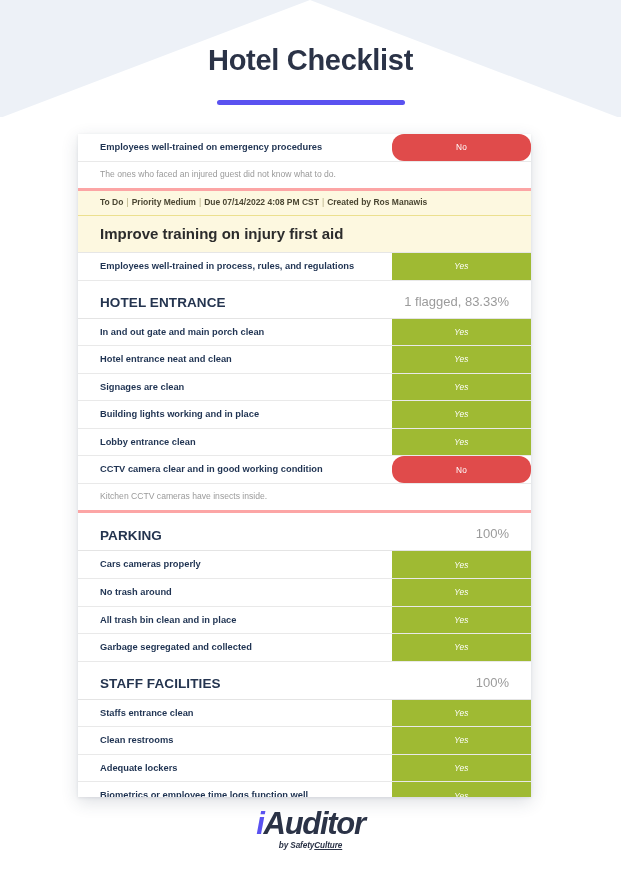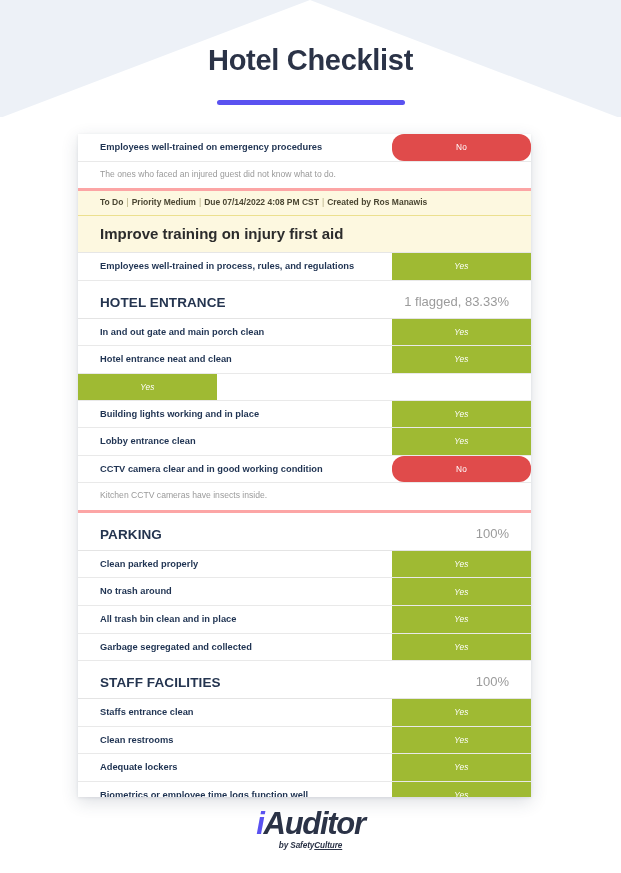--- a/index.html
+++ b/index.html
@@ -260,41 +260,42 @@
         </div>
         <div class="q-row">
           <div class="q-label">In and out gate and main porch clean</div>
           <div class="q-answer yes">Yes</div>
         </div>
         <div class="q-row">
           <div class="q-label">Hotel entrance neat and clean</div>
           <div class="q-answer yes">Yes</div>
         </div>
         <div class="q-row">
+          <div class="q-label">Signages are clean</div>
           <div class="q-answer yes">Yes</div>
         </div>
         <div class="q-row">
           <div class="q-label">Building lights working and in place</div>
           <div class="q-answer yes">Yes</div>
         </div>
         <div class="q-row">
           <div class="q-label">Lobby entrance clean</div>
           <div class="q-answer yes">Yes</div>
         </div>
         <div class="q-row">
           <div class="q-label">CCTV camera clear and in good working condition</div>
           <div class="q-answer no">No</div>
         </div>
         <div class="note-row">Kitchen CCTV cameras have insects inside.</div>
         <div class="section-head">
           <div class="section-title">PARKING</div>
           <div class="section-score">100%</div>
         </div>
         <div class="q-row">
-          <div class="q-label">Clean parked properly</div>
+          <div class="q-label">Cars cameras properly</div>
           <div class="q-answer yes">Yes</div>
         </div>
         <div class="q-row">
           <div class="q-label">No trash around</div>
           <div class="q-answer yes">Yes</div>
         </div>
         <div class="q-row">
           <div class="q-label">All trash bin clean and in place</div>
           <div class="q-answer yes">Yes</div>
         </div>

